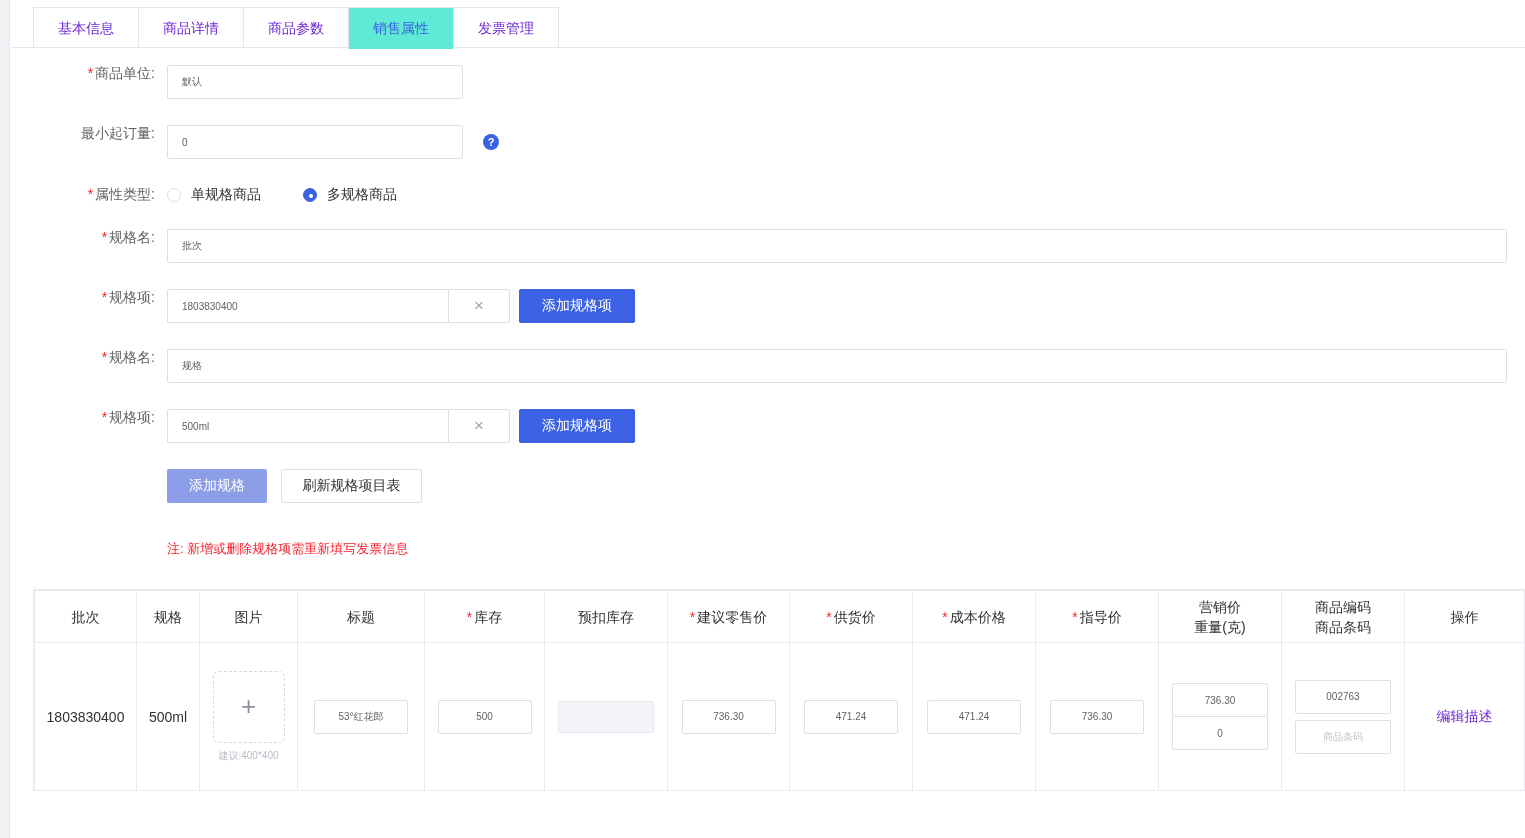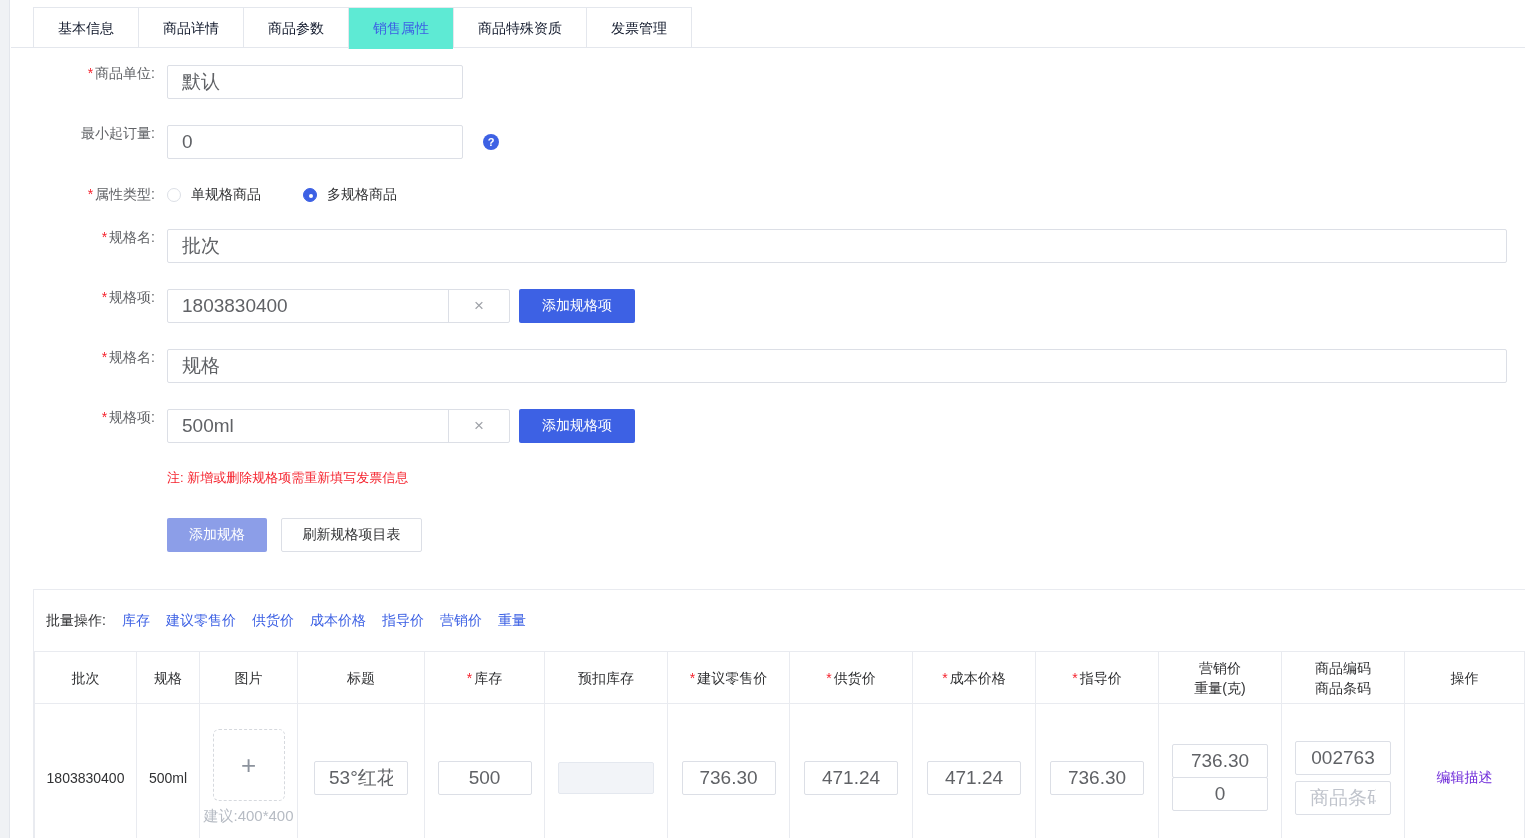--- a/index.html
+++ b/index.html
@@ -8,31 +8,31 @@
   .side-strip { position:absolute; left:0; top:0; bottom:0; width:10px;
     background:#f0f2f5; border-right:1px solid #e3e6ec; }
   .content { position:absolute; left:11px; top:0; right:0; bottom:0; }
 
   
   .tabbar { position:relative; height:48px; }
   .tabbar-line { position:absolute; left:0; right:0; bottom:0; height:0;
     border-bottom:1px solid #e4e7ed; }
   .tabs { position:absolute; left:22px; top:7px; display:flex; z-index:1; }
   .tab { height:41px; line-height:40px; padding:0 24px; border-top:1px solid #e4e7ed;
-    border-left:1px solid #e4e7ed; color:#0f172a; cursor:pointer; background:transparent; }
+    border-left:1px solid #e4e7ed; color:#6d28d9; cursor:pointer; background:transparent; }
   .tab:last-child { border-right:1px solid #e4e7ed; }
   .tab.active { background:#5eead4; color:#3d61e4; height:42px; z-index:2; position:relative; }
 
   
   .form { padding-top:17px; }
   .frow { display:flex; align-items:flex-start; margin-bottom:26px; }
   .flabel { width:144px; text-align:right; color:#606266; flex:none; }
   .star { color:#f5222d; margin-right:2px; }
   .fctrl { margin-left:12px; display:flex; align-items:center; flex:1; }
-  input { font-family:inherit; font-size:19px; color:#606266; outline:none; }
+  input { font-family:inherit; font-size:10px; color:#606266; outline:none; }
   .inp { height:34px; border:1px solid #dcdfe6; border-radius:2px; padding:0 14px;
     background:#fff; }
   .inp-w296 { width:296px; }
   .inp-wide { flex:1; margin-right:18px; }
   .help-icon { width:16px; height:16px; border-radius:50%; background:#3d61e4; color:#fff;
     font-size:11px; font-weight:bold; display:flex; align-items:center; justify-content:center;
     margin-left:20px; cursor:pointer; }
   .radio-item { display:flex; align-items:center; margin-right:42px; cursor:pointer; }
   .radio { width:14px; height:14px; border-radius:50%; border:1px solid #dcdfe6;
     background:#fff; margin-right:10px; position:relative; flex:none; }
@@ -66,37 +66,36 @@
   .cell-inp { width:94px; height:34px; border:1px solid #dcdfe6; border-radius:2px;
     padding:0 14px; text-align:center; }
   .cell-inp.dis { width:96px; height:32px; background:#f2f4f8; border-color:#e4e8ef; }
   .stack .cell-inp { display:block; margin:0 auto; width:96px; }
   .stack .cell-inp + .cell-inp { margin-top:-1px; }
   .stack-gap .cell-inp + .cell-inp { margin-top:6px; }
   .cell-inp::placeholder { color:#c0c4cc; }
   .upload { width:72px; height:72px; margin:0 auto; border:1px dashed #d6d9de;
     border-radius:6px; display:flex; align-items:center; justify-content:center;
     color:#8c939d; font-size:26px; font-weight:300; cursor:pointer; }
-  .upload-hint { margin-top:6px; font-size:15px; color:#b7bcc4; }
+  .upload-hint { margin-top:6px; font-size:10px; color:#b7bcc4; }
   .action-link { color:#6d28d9; cursor:pointer; text-decoration:none; }
 </style>
 </head>
 <body>
 
 <div class="side-strip"></div>
 <div class="content">
 
   <div class="tabbar">
     <div class="tabbar-line"></div>
     <div class="tabs">
       <div class="tab">基本信息</div>
       <div class="tab">商品详情</div>
       <div class="tab">商品参数</div>
       <div class="tab active">销售属性</div>
-      <div class="tab">商品特殊资质</div>
       <div class="tab">发票管理</div>
     </div>
   </div>
 
   <div class="form">
 
     <div class="frow">
       <div class="flabel"><span class="star">*</span><span>商品单位:</span></div>
       <div class="fctrl">
         <input class="inp inp-w296" value="默认" style="">
@@ -154,47 +153,37 @@
       <div class="flabel"><span class="star">*</span><span>规格项:</span></div>
       <div class="fctrl">
         <span class="input-group">
           <input value="500ml" style="">
           <span class="clear-btn">×</span>
         </span>
         <button class="btn btn-primary">添加规格项</button>
       </div>
     </div>
 
+    <div class="frow mb37">
+      <div class="flabel"></div>
+      <div class="fctrl">
+        <button class="btn btn-disabled">添加规格</button>
+        <button class="btn btn-plain">刷新规格项目表</button>
+      </div>
+    </div>
+
     <div class="frow" style="margin-bottom:31px;">
       <div class="flabel"></div>
       <div class="fctrl">
         <span class="note">注: 新增或删除规格项需重新填写发票信息</span>
       </div>
     </div>
-
-    <div class="frow mb37">
-      <div class="flabel"></div>
-      <div class="fctrl">
-        <button class="btn btn-disabled">添加规格</button>
-        <button class="btn btn-plain">刷新规格项目表</button>
-      </div>
-    </div>
   </div>
 
   <div class="batch-box">
-    <div class="batch-row">
-      <span class="batch-label">批量操作:</span>
-      <a class="batch-link">库存</a>
-      <a class="batch-link">建议零售价</a>
-      <a class="batch-link">供货价</a>
-      <a class="batch-link">成本价格</a>
-      <a class="batch-link">指导价</a>
-      <a class="batch-link">营销价</a>
-      <a class="batch-link">重量</a>
-    </div>
 
     <table>
       <colgroup>
         <col style="width:102px">
           <col style="width:63px">
           <col style="width:98px">
         <col style="width:127px">
           <col style="width:120px">
           <col style="width:123px">
         <col style="width:122px">

